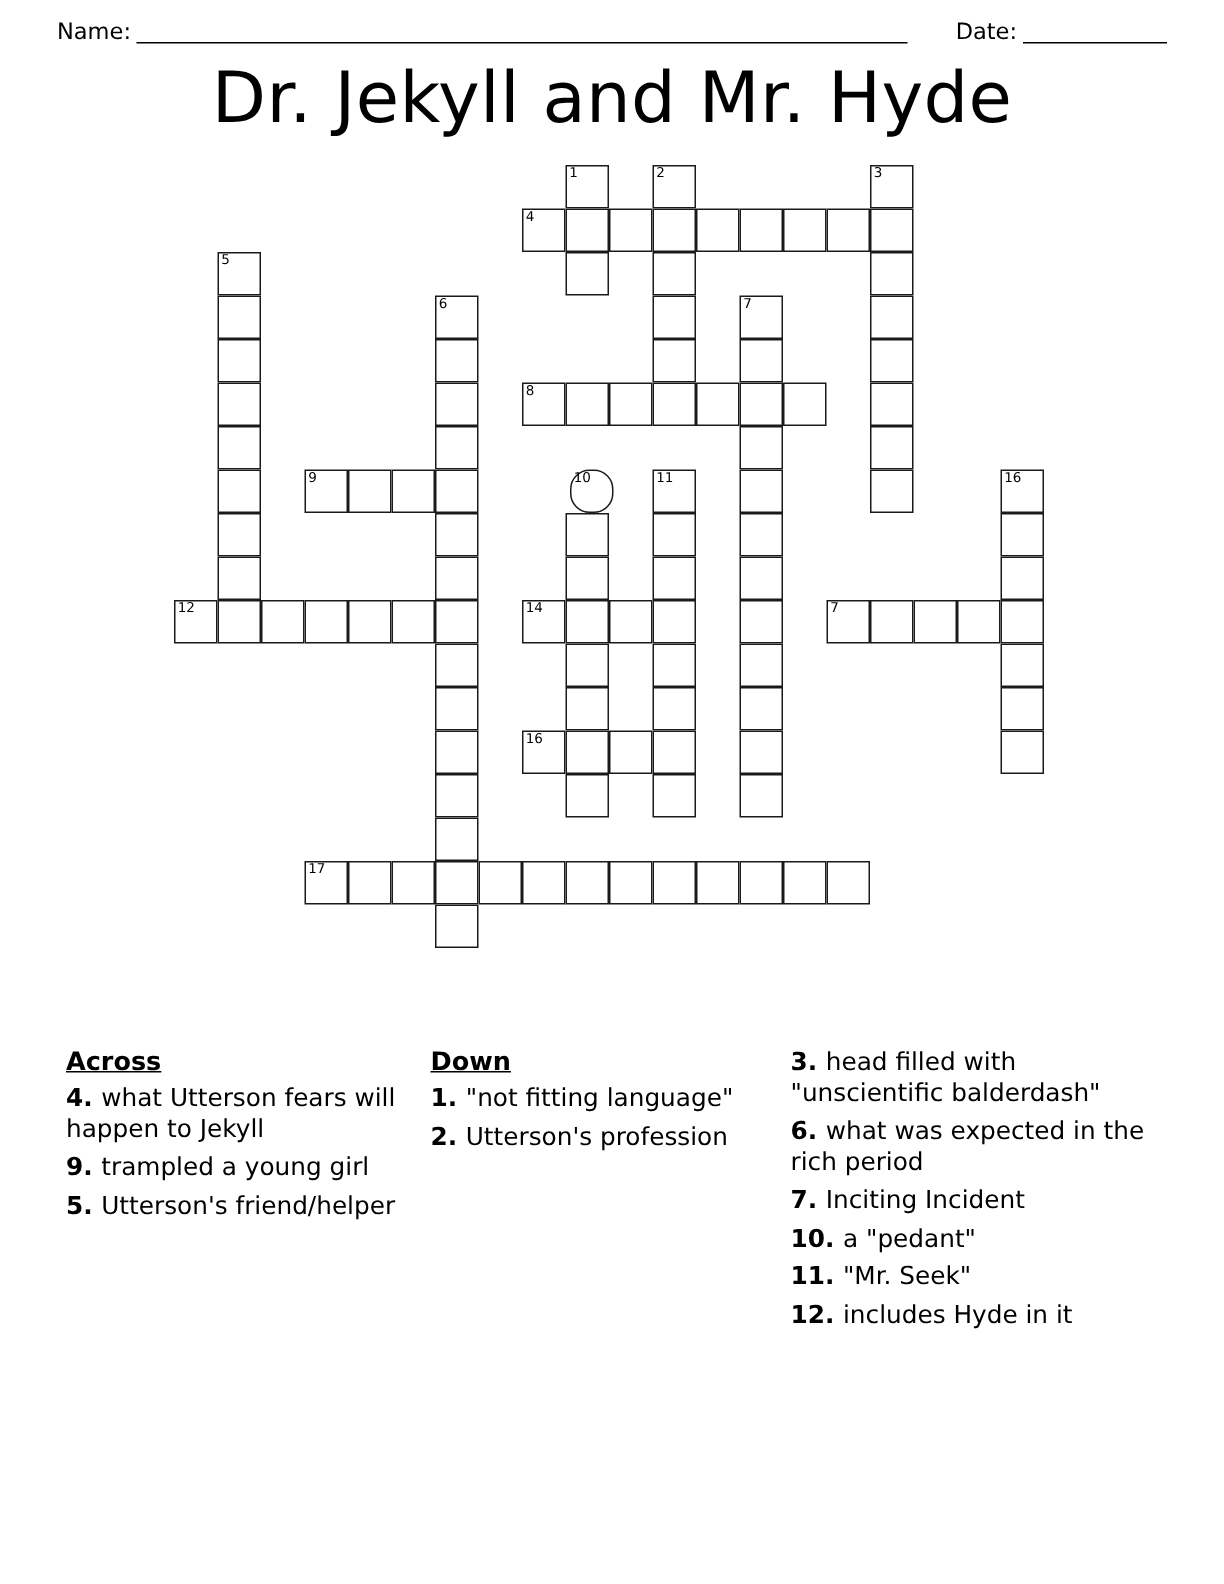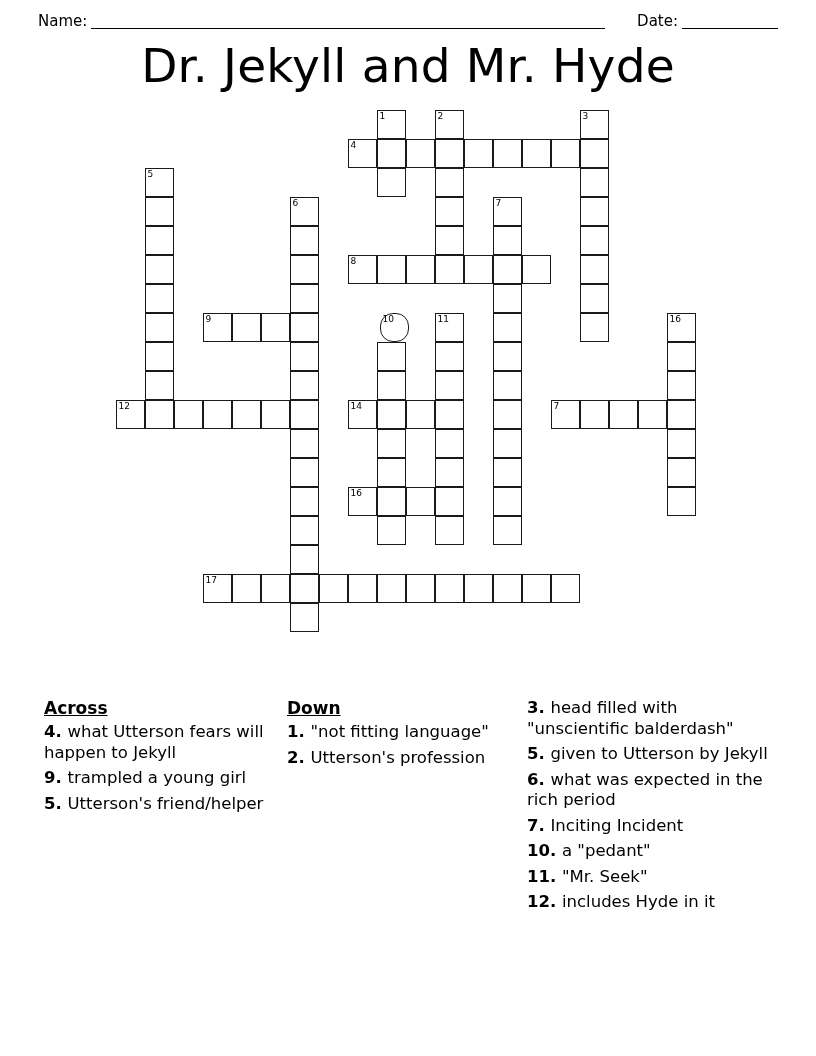--- a/index.html
+++ b/index.html
@@ -283,21 +283,20 @@
   <div class="clue-col col2">
     <div class="clue-heading">Down</div>
     <div id="col2-down">
         <div class="clue"><span class="cnum">1. </span><span class="ctext">"not fitting language"</span></div>
         <div class="clue"><span class="cnum">2. </span><span class="ctext">Utterson's profession</span></div>
       </div>
   </div>
   <div class="clue-col col3">
     <div id="col3-down">
         <div class="clue"><span class="cnum">3. </span><span class="ctext">head filled with "unscientific balderdash"</span></div>
-        <div class="clue"><span class="cnum">5. </span><span class="ctext">given to Utterson by Jekyll</span></div>
         <div class="clue"><span class="cnum">6. </span><span class="ctext">what was expected in the rich period</span></div>
         <div class="clue"><span class="cnum">7. </span><span class="ctext">Inciting Incident</span></div>
         <div class="clue"><span class="cnum">10. </span><span class="ctext">a "pedant"</span></div>
         <div class="clue"><span class="cnum">11. </span><span class="ctext">"Mr. Seek"</span></div>
         <div class="clue"><span class="cnum">12. </span><span class="ctext">includes Hyde in it</span></div>
       </div>
   </div>
 </div>
 
 </body></html>

